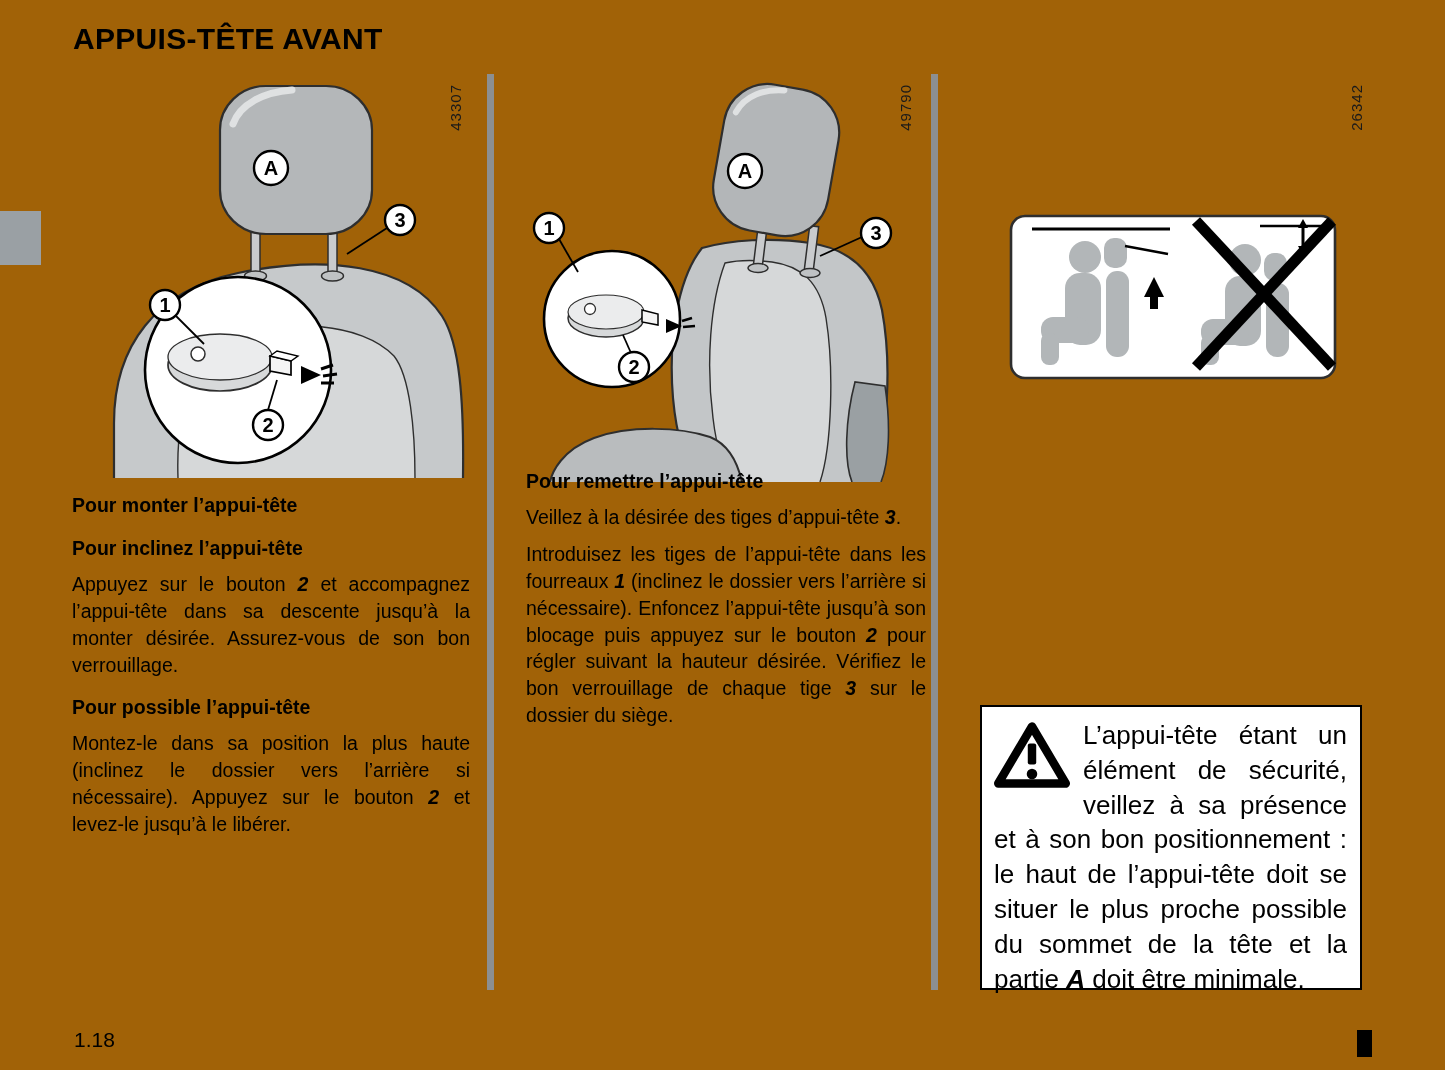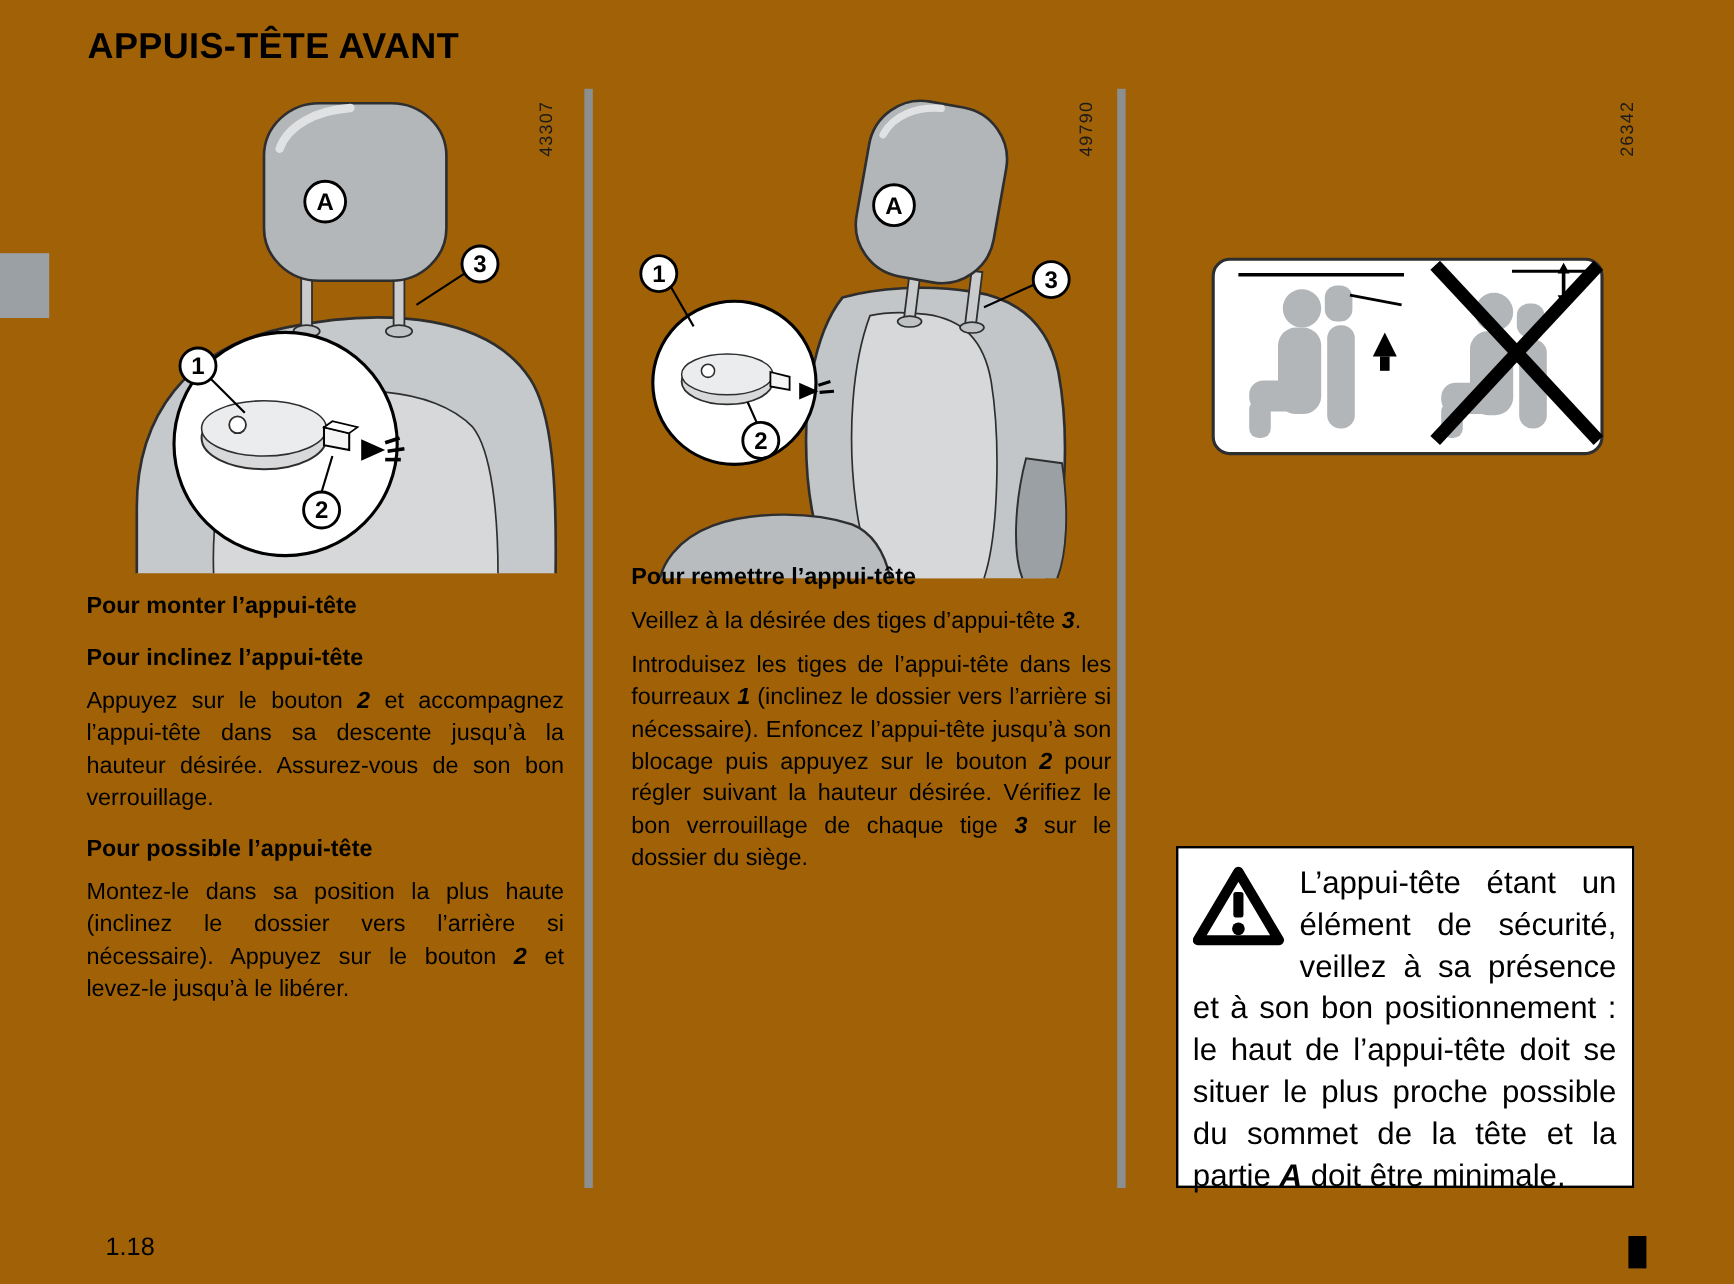--- a/index.html
+++ b/index.html
@@ -30,21 +30,21 @@
   .textcol h2 { font-size:19.5px; font-weight:700; margin:16px 0 9px 0; text-align:left; }
   .textcol h2:first-child { margin-top:10px; }
   .textcol p { margin:0 0 10px 0; }
   .seg-bold { font-weight:700; font-style:italic; }
   .warning-box {
     position:absolute; left:980px; top:705px; width:382px; height:285px;
     border:2.5px solid #000; padding:11px 13px 10px 12px; background:#fff;
   }
   .warn-icon { float:left; width:76px; height:68px; margin:3px 13px 4px 0; }
   .warn-text { font-size:26px; line-height:1.34; text-align:justify; }
-  .page-number { position:absolute; left:88px; top:1028px; font-size:21px; }
+  .page-number { position:absolute; left:74px; top:1028px; font-size:21px; }
   .corner-mark { position:absolute; left:1357px; top:1030px; width:15px; height:27px; background:#000; }
   svg text.callout-num { font-family:"Liberation Sans", sans-serif; font-weight:700; font-size:20px; fill:#000; }
 </style>
 </head>
 <body>
 
 <div class="page">
 
   <h1 class="title">APPUIS-TÊTE AVANT</h1>
 
@@ -192,21 +192,21 @@
     </g>
     <g stroke="#000" stroke-width="11">
       <line x1="188" y1="8" x2="324" y2="154"></line>
       <line x1="324" y1="8" x2="188" y2="154"></line>
     </g>
   </svg>
 
   <div class="textcol col1">
     <h2>Pour monter l’appui-tête</h2>
     <h2>Pour inclinez l’appui-tête</h2>
-    <p><span>Appuyez sur le bouton </span><span class="seg-bold">2</span><span> et accompagnez l’appui-tête dans sa descente jusqu’à la hauteur désirée. Assurez-vous de son bon verrouillage.</span></p>
+    <p><span>Appuyez sur le bouton </span><span class="seg-bold">2</span><span> et accompagnez l’appui-tête dans sa descente jusqu’à la monter désirée. Assurez-vous de son bon verrouillage.</span></p>
     <h2>Pour possible l’appui-tête</h2>
     <p><span>Montez-le dans sa position la plus haute (inclinez le dossier vers l’arrière si nécessaire). Appuyez sur le bouton </span><span class="seg-bold">2</span><span> et levez-le jusqu’à le libérer.</span></p>
   </div>
 
   <div class="textcol col2">
     <h2>Pour remettre l’appui-tête</h2>
     <p><span>Veillez à la désirée des tiges d’appui-tête </span><span class="seg-bold">3</span><span>.</span></p>
     <p><span>Introduisez les tiges de l’appui-tête dans les fourreaux </span><span class="seg-bold">1</span><span> (inclinez le dossier vers l’arrière si nécessaire). Enfoncez l’appui-tête jusqu’à son blocage puis appuyez sur le bouton </span><span class="seg-bold">2</span><span> pour régler suivant la hauteur désirée. Vérifiez le bon verrouillage de chaque tige </span><span class="seg-bold">3</span><span> sur le dossier du siège.</span></p>
   </div>
 

